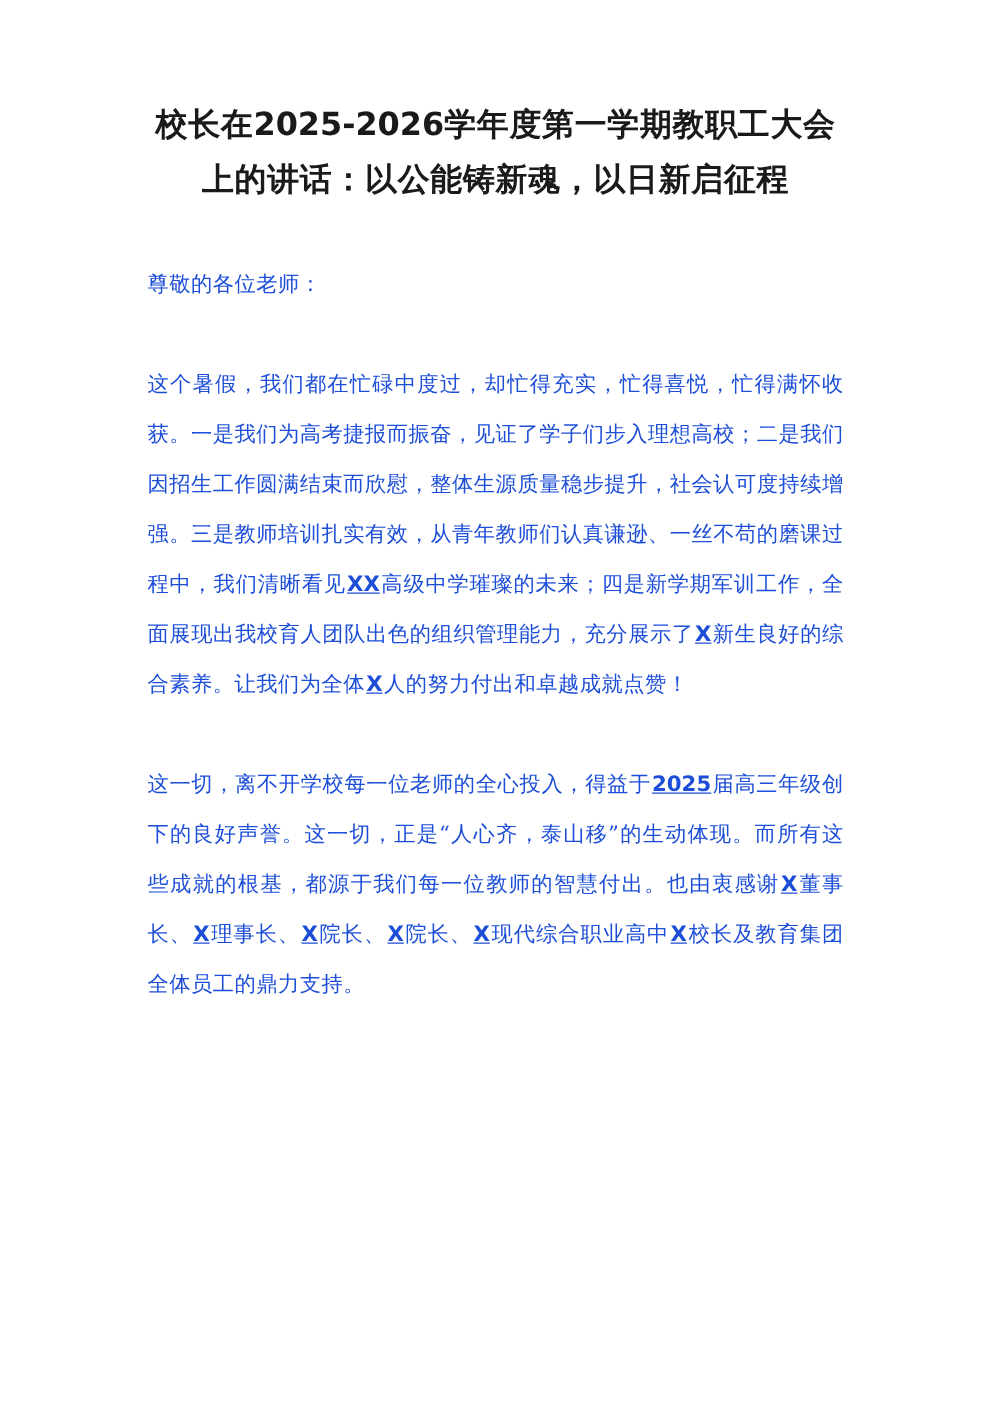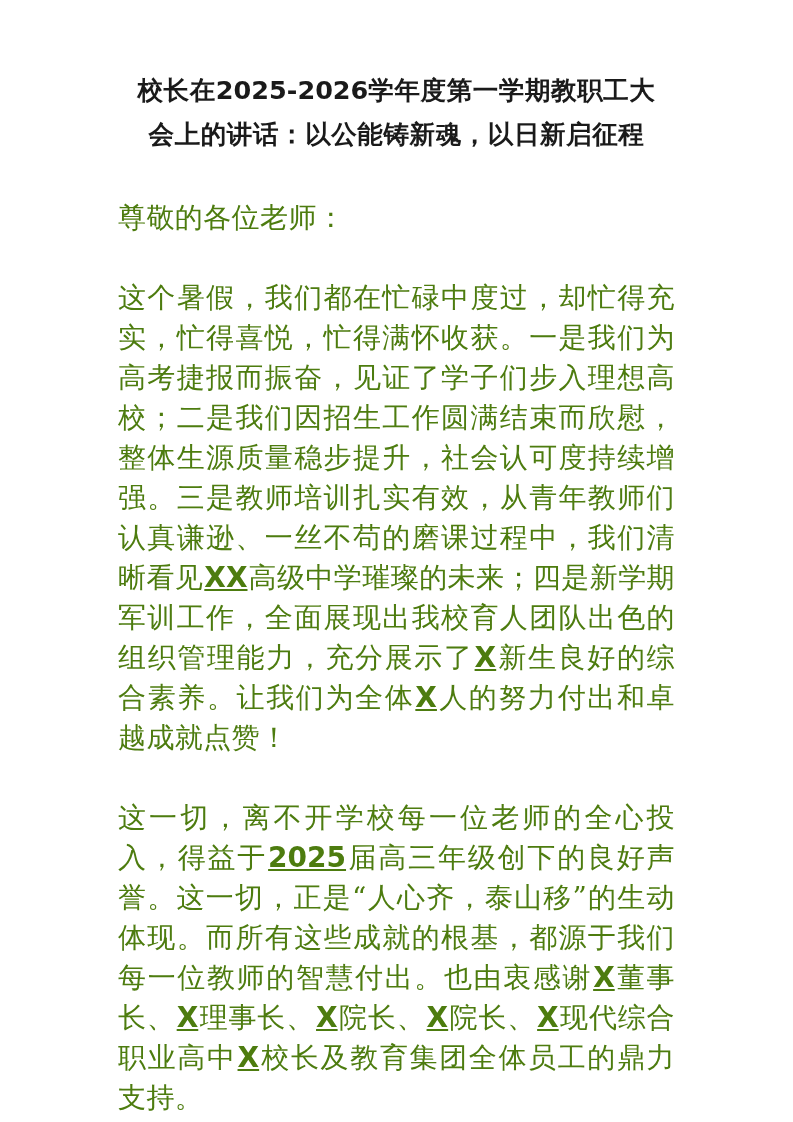--- a/index.html
+++ b/index.html
@@ -17,22 +17,22 @@
     background: #ffffff;
     box-sizing: border-box;
     padding: 0 118px;
     overflow: hidden;
     font-family: "DejaVu Sans", "Liberation Sans", sans-serif;
     -webkit-font-smoothing: antialiased;
   }
 
   
   .doc-title {
-    margin: 12px;
-    padding-top: 56px;
+    margin: 0;
+    padding-top: 78px;
     text-align: center;
     font-family: "DejaVu Serif", "Liberation Serif", serif;
     font-size: 25.5px;
     font-weight: 600;
     line-height: 44px;
     color: #1a1a1a;
     letter-spacing: 0.6px;
     word-break: break-all;
   }
 
@@ -44,24 +44,24 @@
   }
 
   
   .body-block {
     margin-top: 42px;
   }
 
   .para {
     margin: 0 0 40px 0;
     font-family: "DejaVu Serif", "Liberation Serif", serif;
-    font-size: 28px;
+    font-size: 17px;
     font-weight: 400;
     line-height: 40px;
-    color: #4d7c0f;
+    color: #1d4ed8;
     text-align: justify;
     text-justify: inter-character;
     word-break: break-all;
     letter-spacing: 0.4px;
   }
 
   .para:last-child {
     margin-bottom: 0;
   }
 

